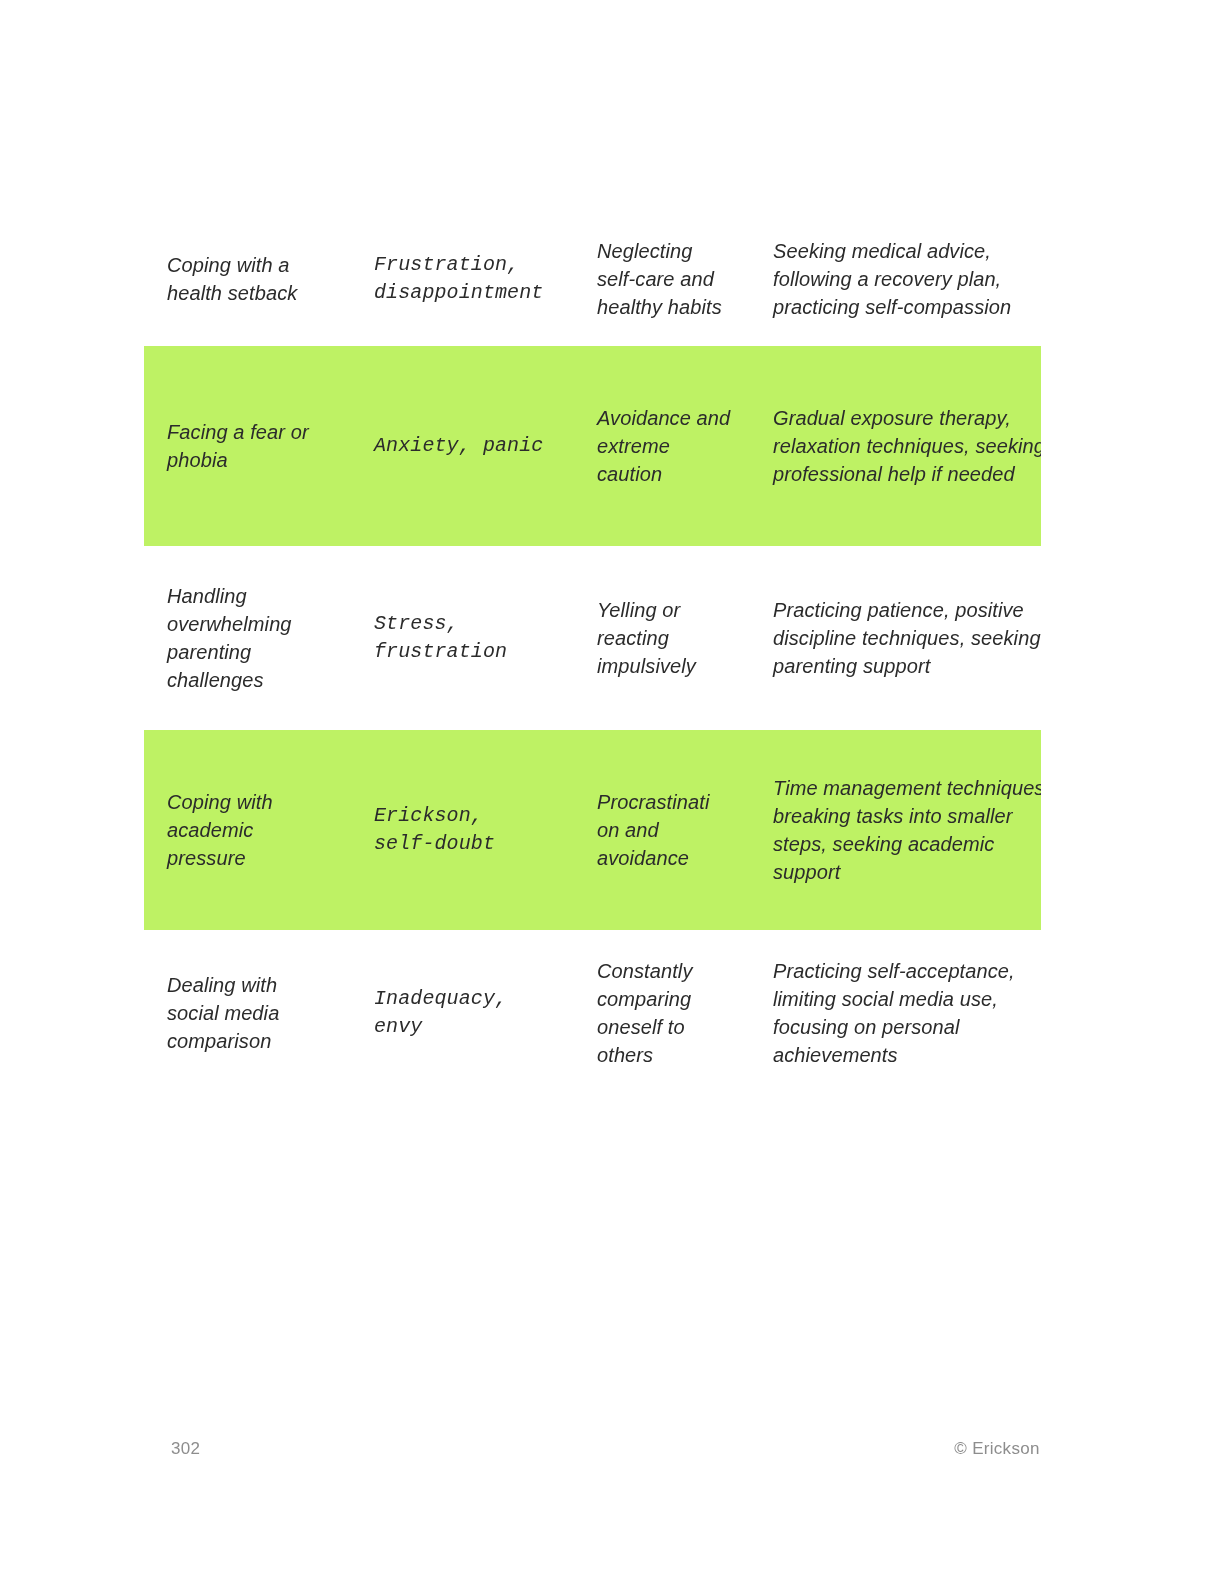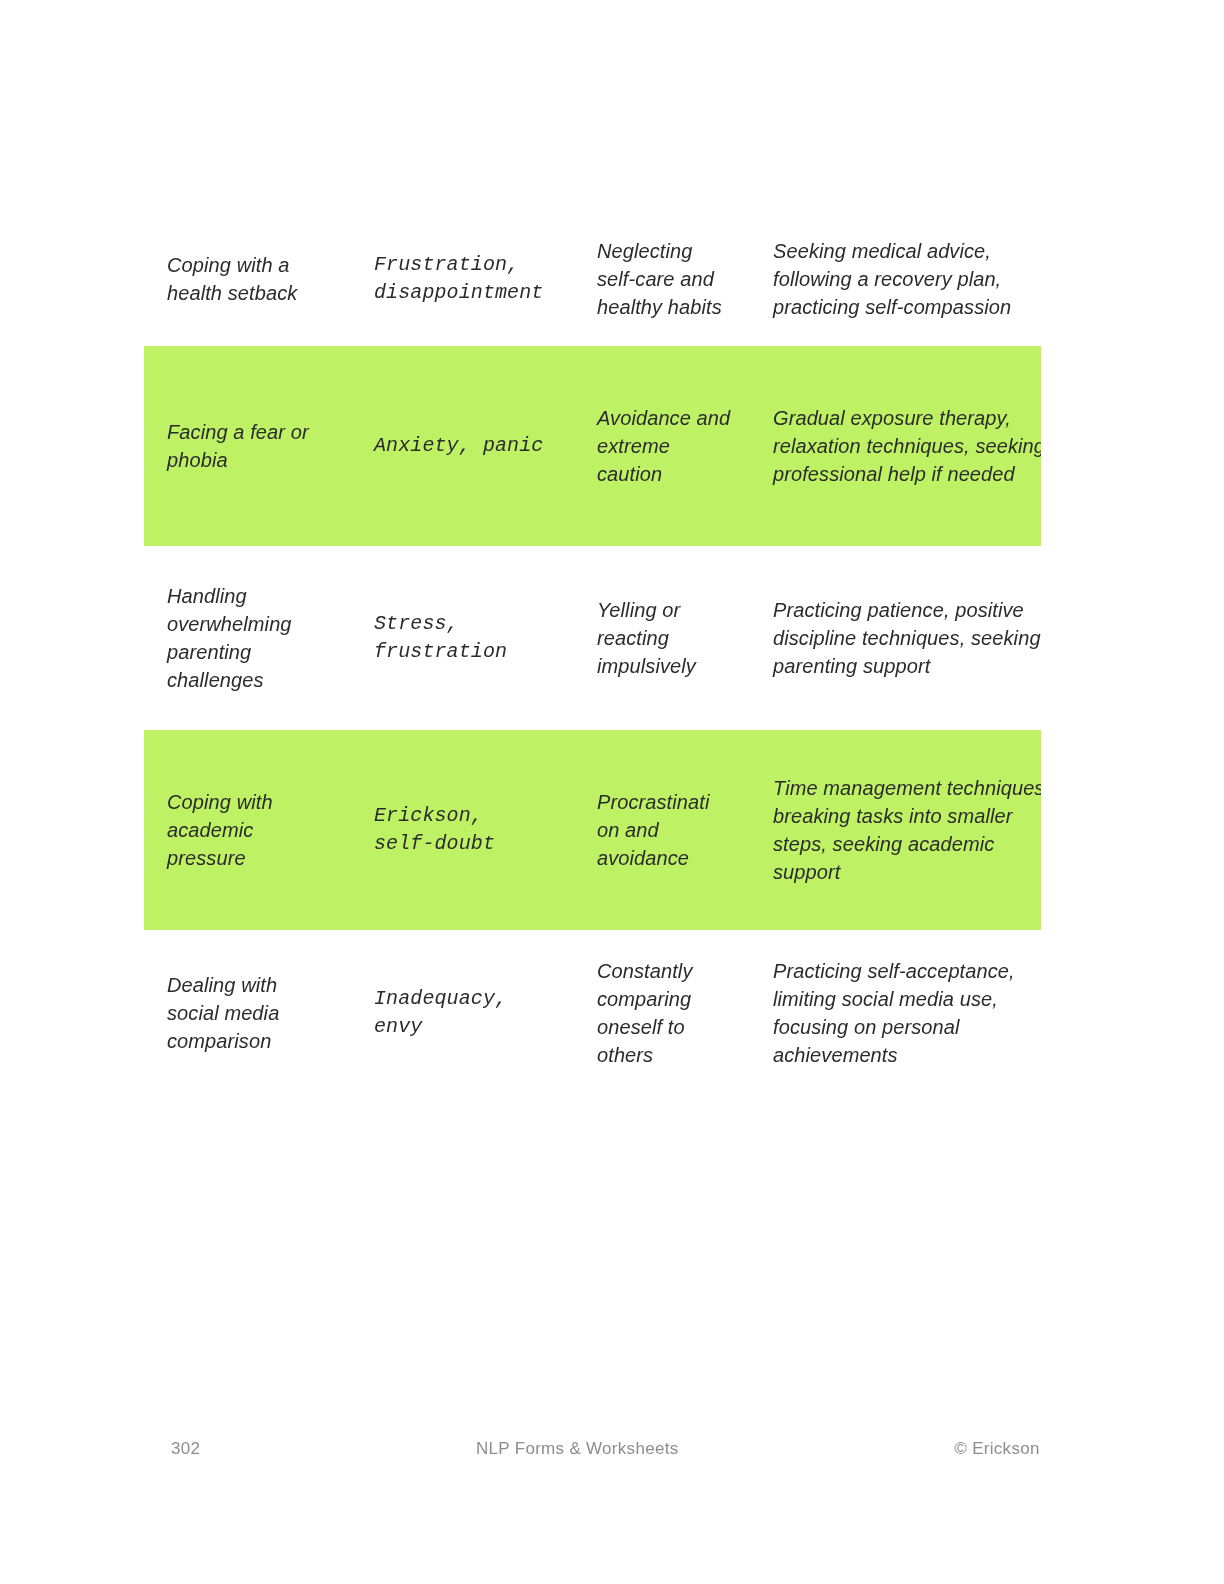--- a/index.html
+++ b/index.html
@@ -166,17 +166,16 @@
         <td class="c4">
             <div class="cell-inner">Practicing self-acceptance, limiting social media use, focusing on personal achievements</div>
           </td>
       </tr>
 
     </tbody>
   </table>
 
   <div class="footer">
     <div class="f-left">302</div>
-    <div class="f-mid">NLP Forms &amp; Worksheets</div>
     <div class="f-right">© Erickson Institute</div>
   </div>
 
 </div>
 
 </body></html>

